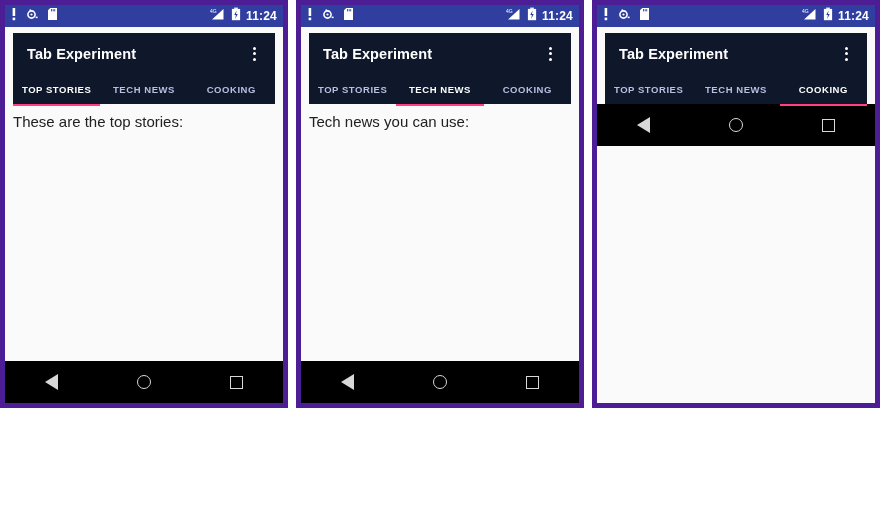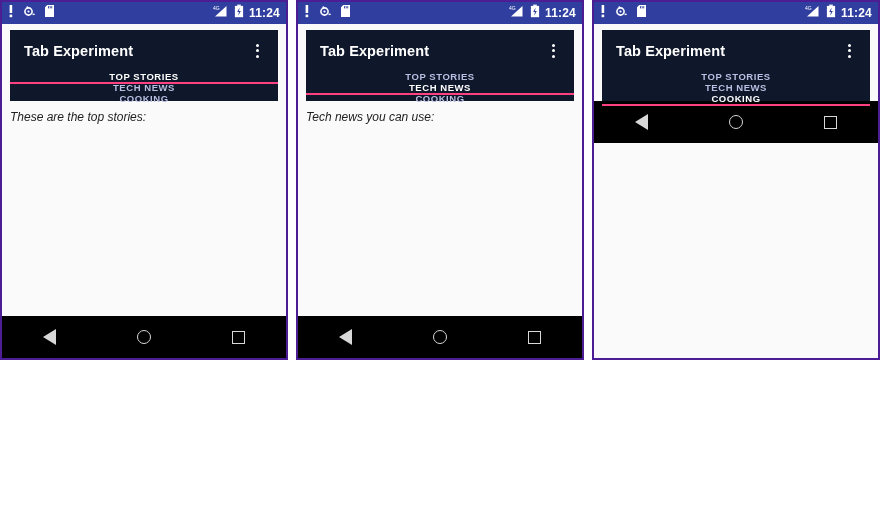--- a/index.html
+++ b/index.html
@@ -14,23 +14,23 @@
     overflow: hidden;
   }
   .screens {
     display: flex;
     width: 892px;
     height: 512px;
   }
   .phone {
     position: relative;
     width: 288px;
-    height: 360px;
+    height: 408px;
     background: #fafafa;
-    border: 2px solid #4c1d95;
+    border: 5px solid #4c1d95;
     box-sizing: border-box;
     display: flex;
     flex-direction: column;
     overflow: hidden;
   }
   .gap {
     width: 8px;
     height: 512px;
     background: #ffffff;
     flex: none;
@@ -103,21 +103,20 @@
     height: 3px;
     background: #ffffff;
     border-radius: 50%;
   }
 
   
   .tabs {
     display: flex;
     height: 30px;
     position: relative;
-    flex-direction: column;
   }
   .tab {
     flex: 1 1 0;
     display: flex;
     align-items: center;
     justify-content: center;
     position: relative;
     cursor: pointer;
   }
   .tab-label {
@@ -139,24 +138,23 @@
   .tab.active .indicator { background: #ff4081; }
 
   
   .content {
     flex: 1 1 auto;
     background: #fafafa;
     padding: 9px 8px 0 8px;
     box-sizing: border-box;
   }
   .content-text {
-    font-size: 12px;
+    font-size: 15px;
     color: #212121;
     line-height: 1.2;
-    font-style: italic;
   }
 
   
   .navbar {
     height: 42px;
     background: #000000;
     display: flex;
     align-items: center;
     justify-content: space-around;
     flex: none;

